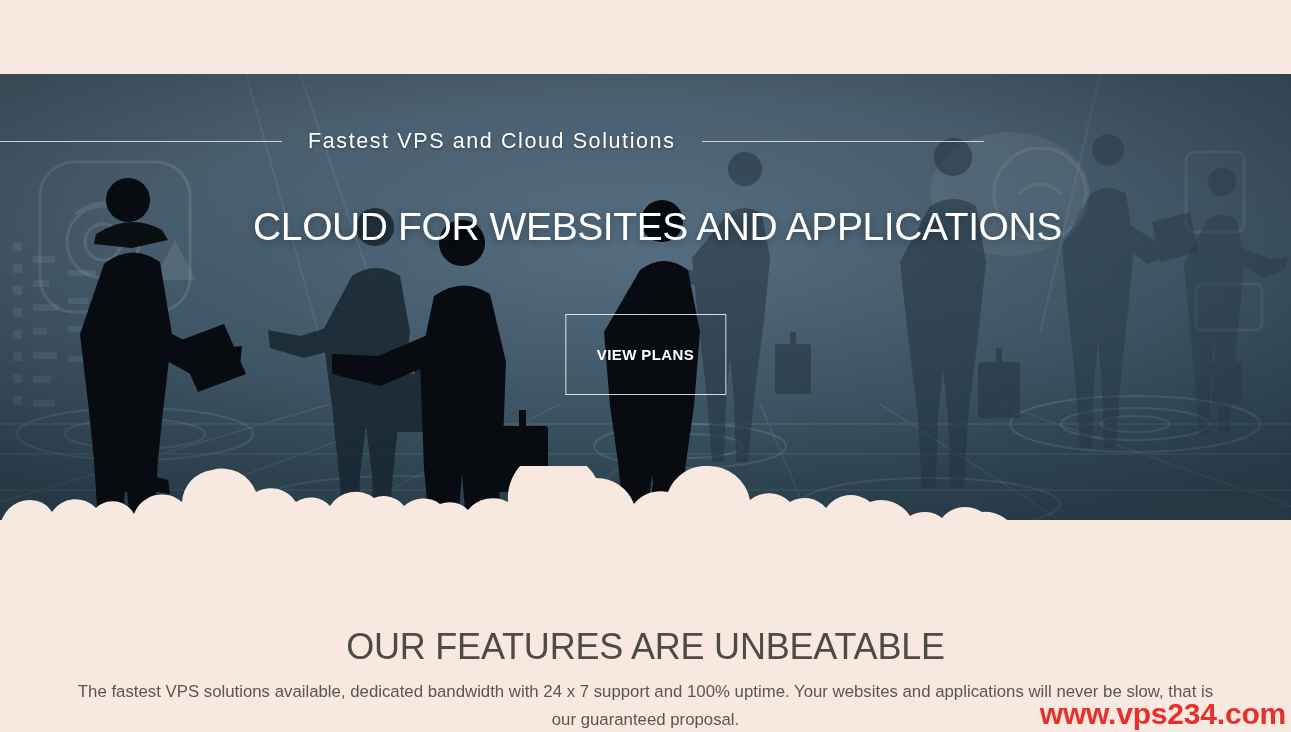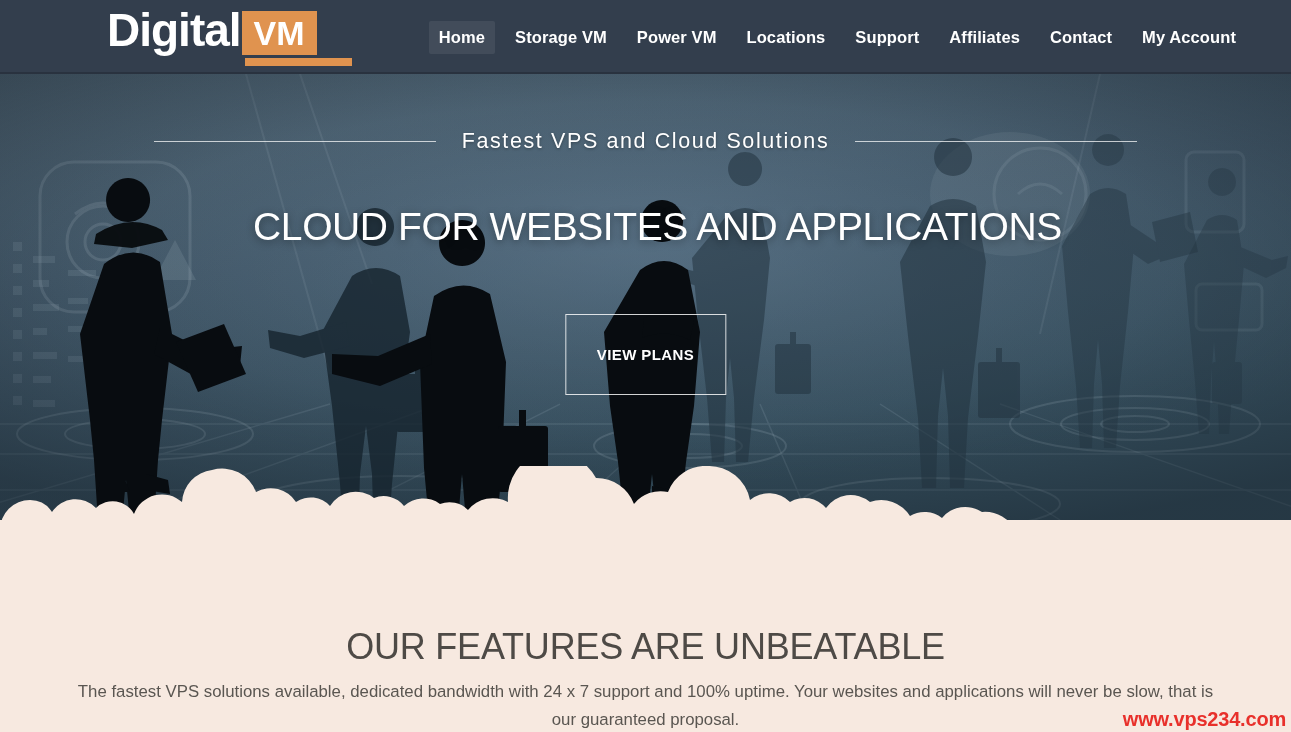--- a/index.html
+++ b/index.html
@@ -86,21 +86,21 @@
   }
 
   
   #hero-content {
     position:absolute; top:0; left:0; width:100%; height:100%;
     z-index:20;
     text-align:center;
   }
   #tagline-row {
     position:absolute; top:55px; left:0; width:100%;
-    display:flex; align-items:center; justify-content:center;
+    display:flex; align-items:center; justify-content:flex-start;
   }
   .tagline-rule {
     height:1px; background:rgba(255,255,255,0.72); flex:0 0 auto;
   }
   #rule-left { width:282px; margin-right:26px; }
   #rule-right { width:282px; margin-left:26px; }
   #tagline {
     color:#FFFFFF;
     font-size:21.5px;
     font-weight:normal;
@@ -169,53 +169,32 @@
     transform:translateX(-50%);
     width:1140px;
     color:#5A5651;
     font-size:16.8px;
     line-height:28px;
     font-family:"Liberation Sans", sans-serif;
   }
   #watermark {
     position:absolute; right:5px; bottom:1px;
     color:#E8302B;
-    font-size:20px;
+    font-size:30px;
     font-weight:bold;
     letter-spacing:-0.2px;
     z-index:80;
     font-family:"Liberation Sans", sans-serif;
   }
 </style>
 </head>
 <body>
 
 <div id="page">
 
-  <div id="header">
-
-    <div id="logo">
-      <span id="logo-word">Digital</span>
-      <span id="logo-vm-wrap">
-        <span id="logo-vm">VM</span>
-        <span id="logo-bar"></span>
-      </span>
-    </div>
-
-    <nav id="nav">
-      <a class="nav-item active" href="#">Home</a>
-      <a class="nav-item" href="#">Storage VM</a>
-      <a class="nav-item" href="#">Power VM</a>
-      <a class="nav-item" href="#">Locations</a>
-      <a class="nav-item" href="#">Support</a>
-      <a class="nav-item" href="#">Affiliates</a>
-      <a class="nav-item" href="#">Contact</a>
-      <a class="nav-item" href="#">My Account</a>
-    </nav>
-  </div>
 
   <div id="hero">
 
     <div id="hero-bg">
       
       <svg width="1291" height="446" viewBox="0 0 1291 446" preserveAspectRatio="none">
         <defs>
           <linearGradient id="bgGrad" x1="0" y1="0" x2="0.35" y2="1">
             <stop offset="0%" stop-color="#546877"></stop>
             <stop offset="45%" stop-color="#44596A"></stop>

